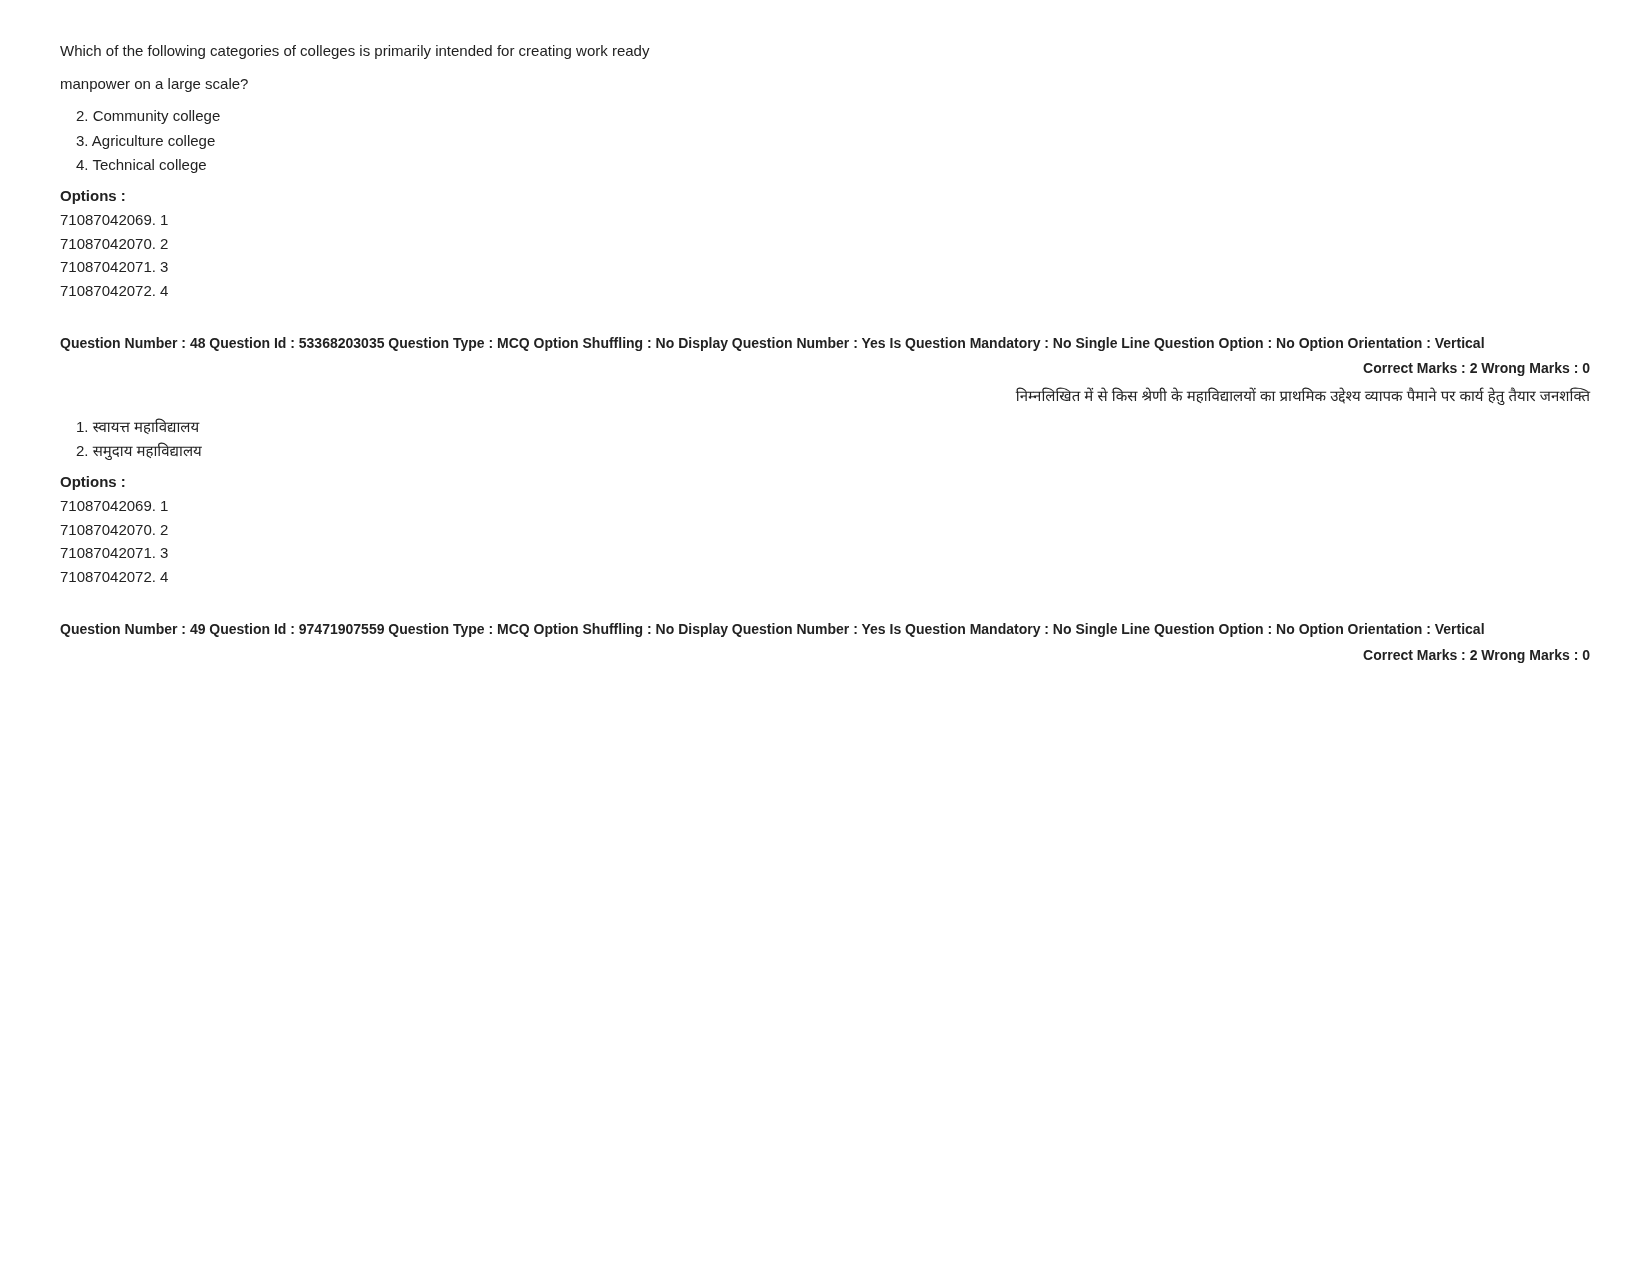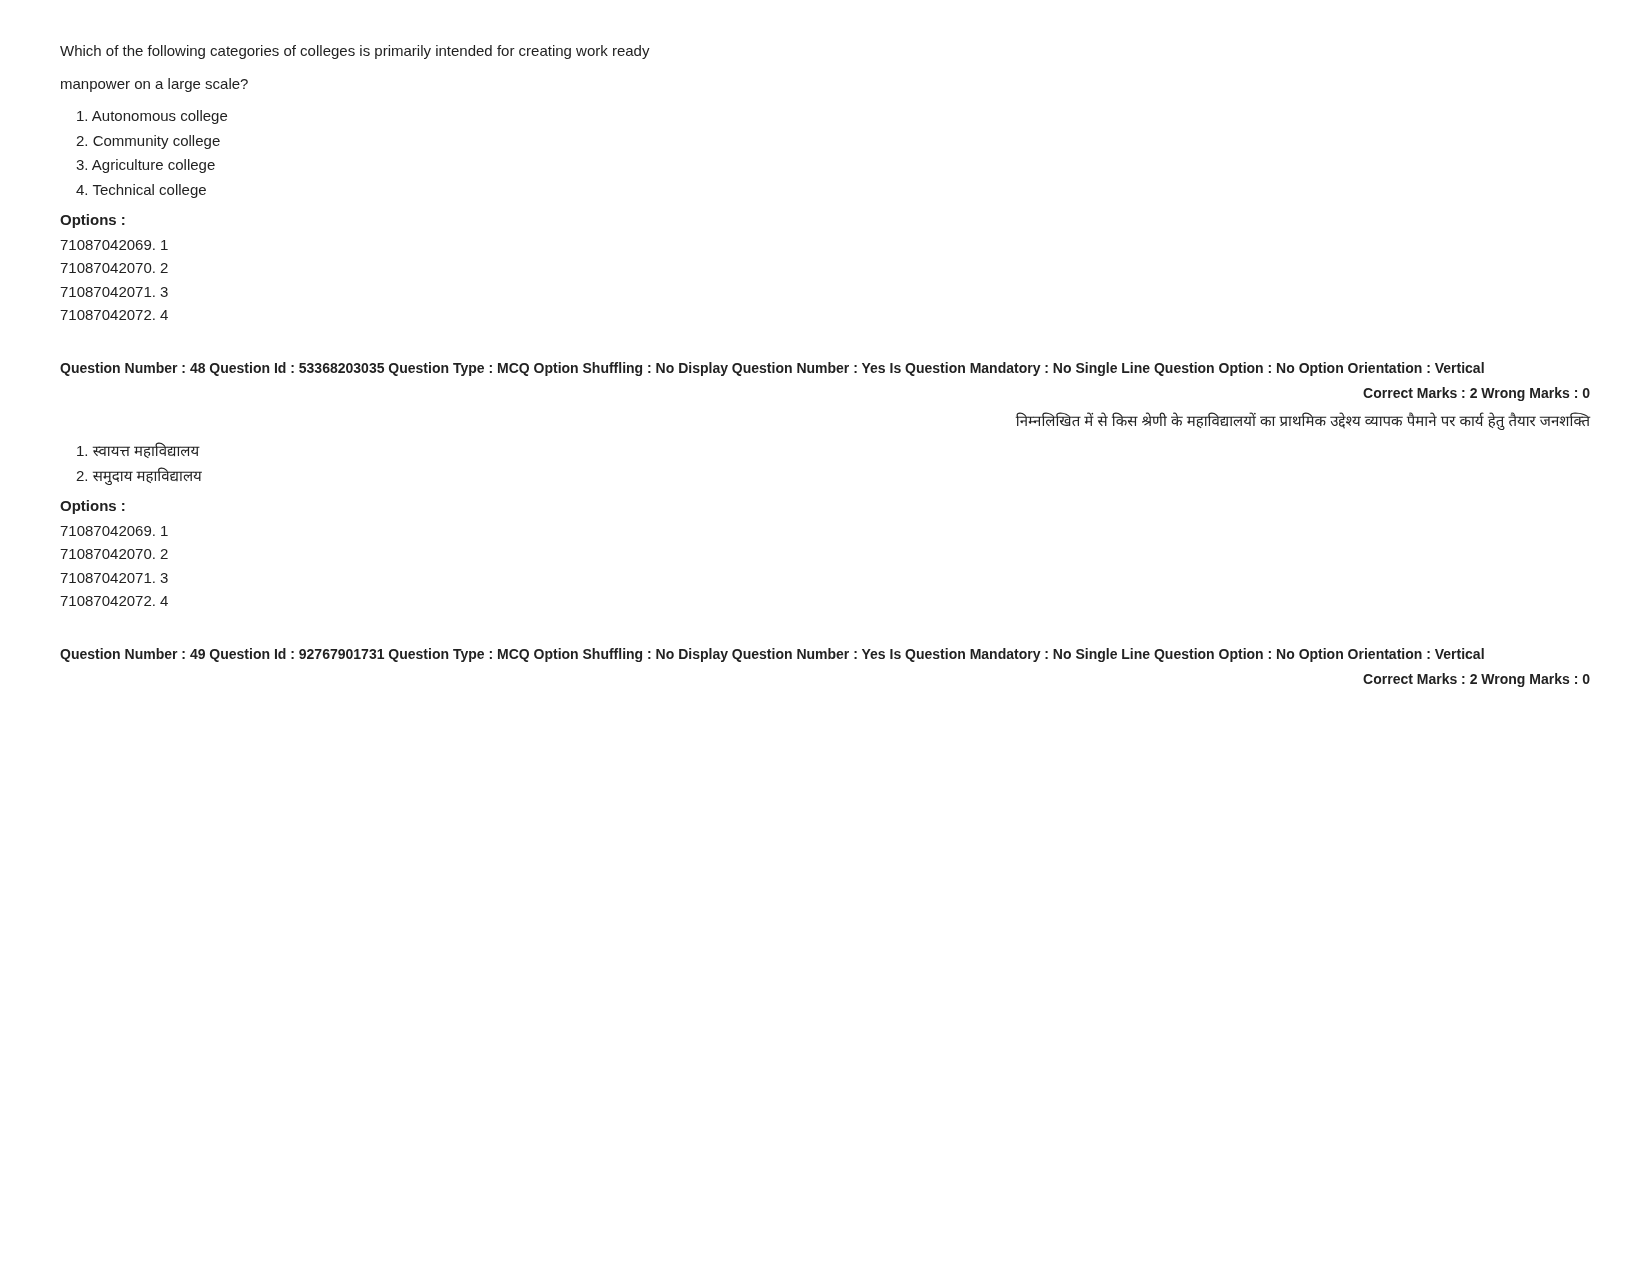--- a/index.html
+++ b/index.html
@@ -60,21 +60,20 @@
     }
   </style>
 </head>
 <body>
 
 <div class="section">
   <p class="question-text">Which of the following categories of colleges is primarily intended for creating work ready</p>
   <p class="question-text">manpower on a large scale?</p>
 
   <ul class="options-list">
-    <li>1. Autonomous college</li>
     <li>2. Community college</li>
     <li>3. Agriculture college</li>
     <li>4. Technical college</li>
   </ul>
 
   <p class="options-label">Options :</p>
   <div class="option-ids">
     <div>71087042069. 1</div>
     <div>71087042070. 2</div>
     <div>71087042071. 3</div>
@@ -96,15 +95,15 @@
   <p class="options-label">Options :</p>
   <div class="option-ids">
     <div>71087042069. 1</div>
     <div>71087042070. 2</div>
     <div>71087042071. 3</div>
     <div>71087042072. 4</div>
   </div>
 </div>
 
 <div class="section">
-  <p class="question-meta">Question Number : 49 Question Id : 92767901731 Question Type : MCQ Option Shuffling : No Display Question Number : Yes Is Question Mandatory : No Single Line Question Option : No Option Orientation : Vertical</p>
+  <p class="question-meta">Question Number : 49 Question Id : 97471907559 Question Type : MCQ Option Shuffling : No Display Question Number : Yes Is Question Mandatory : No Single Line Question Option : No Option Orientation : Vertical</p>
   <p class="marks-line">Correct Marks : 2 Wrong Marks : 0</p>
 </div>
 
 </body></html>

